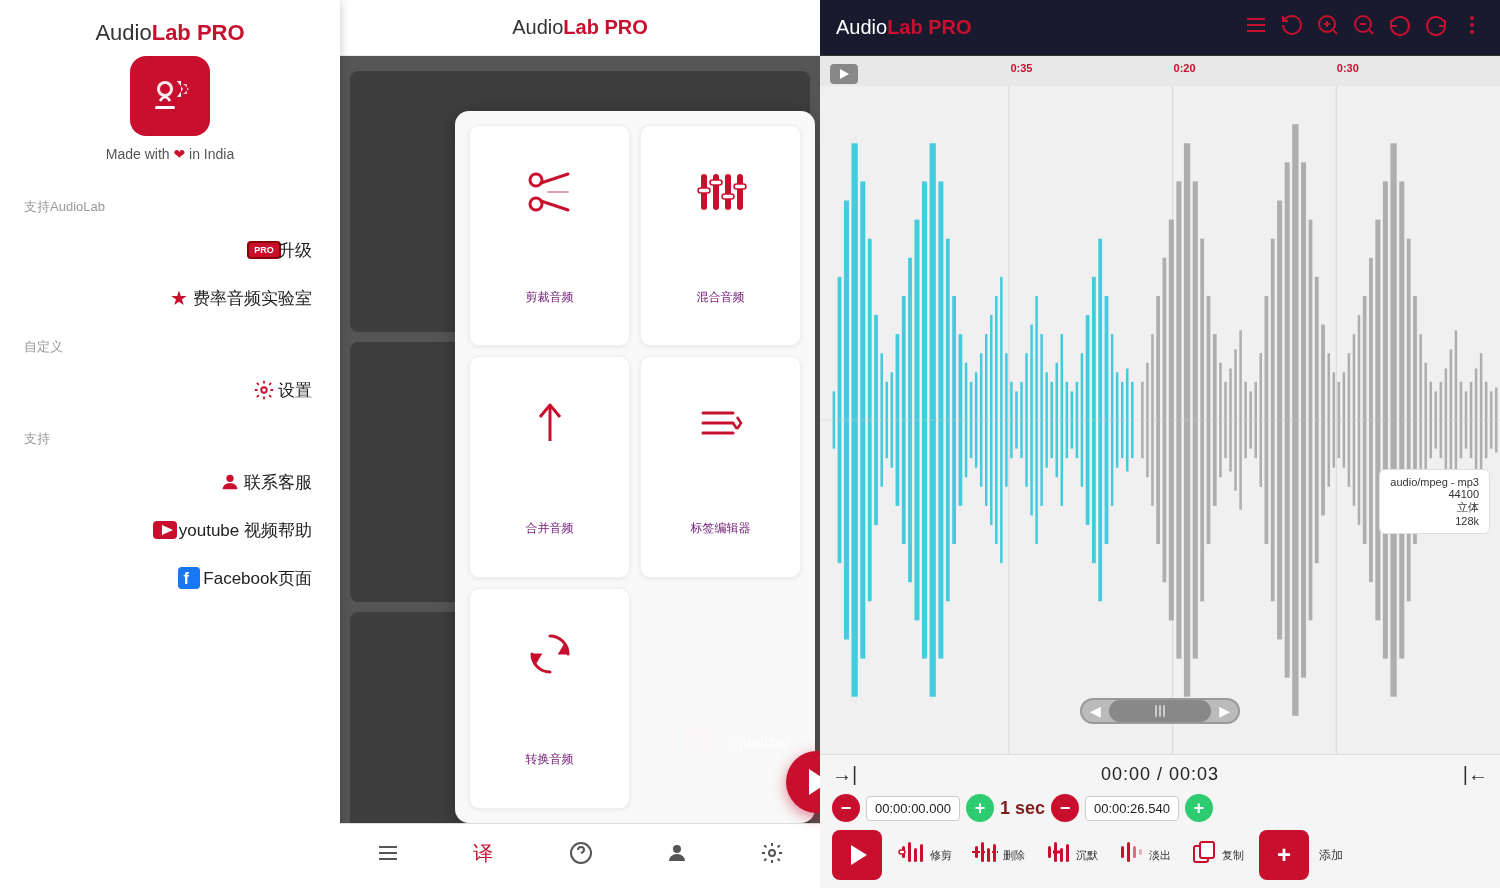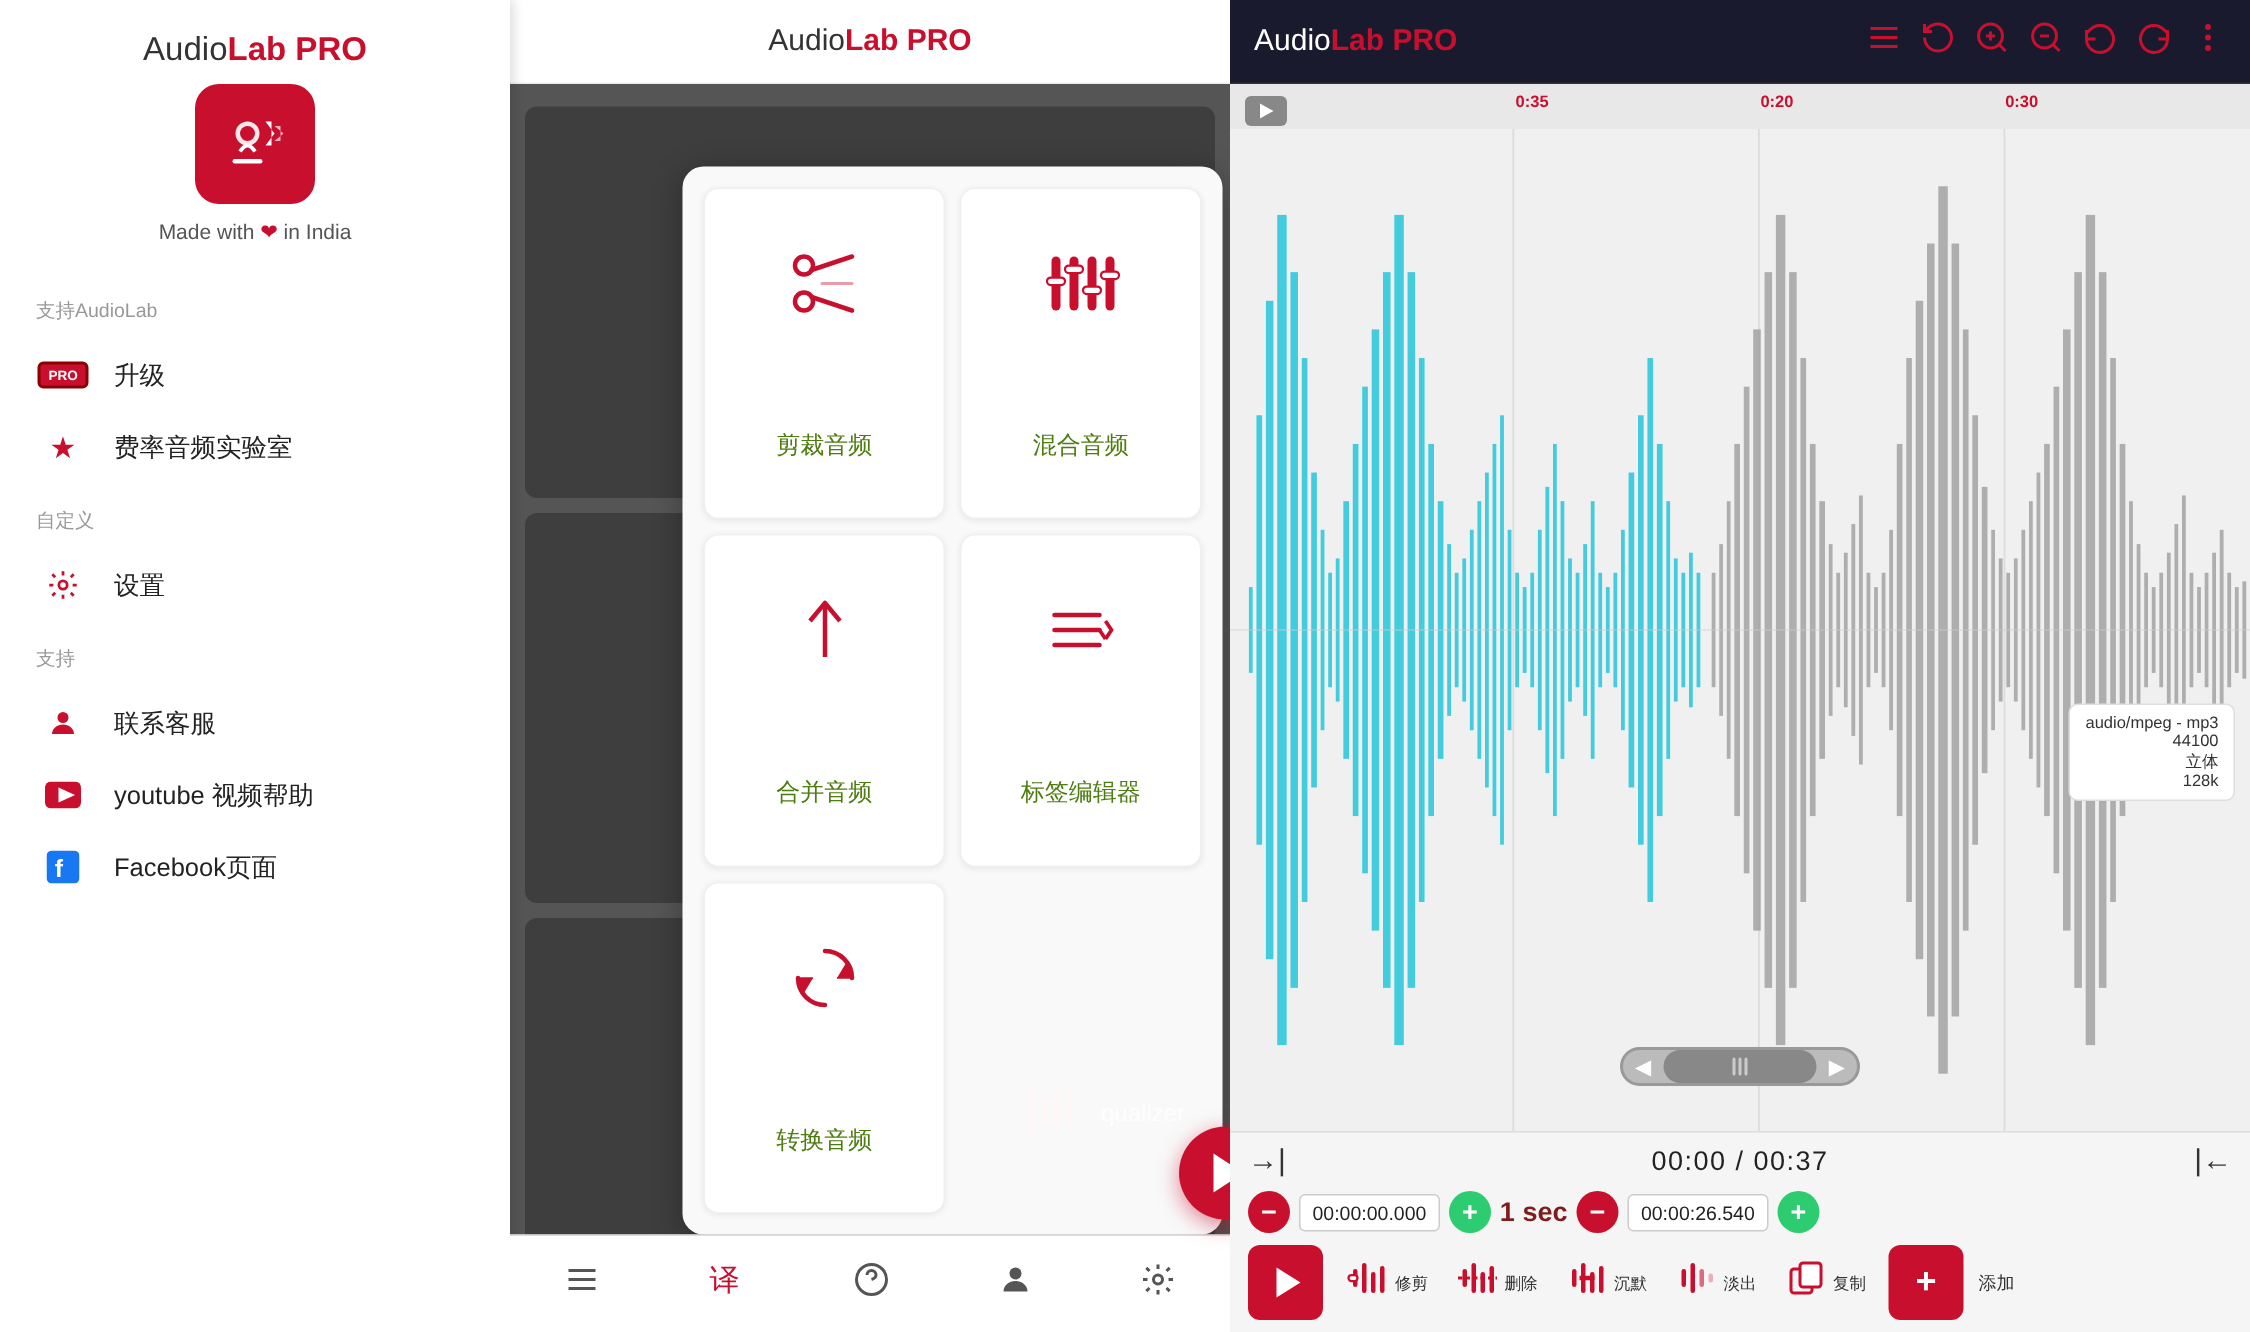--- a/index.html
+++ b/index.html
@@ -51,24 +51,25 @@
     .sidebar-tagline .heart { color: #c8102e; }
     .sidebar-section-title {
       font-size: 13px;
       color: #999;
       margin: 16px 0 10px 0;
       font-weight: 500;
     }
     .sidebar-item {
       display: flex;
       align-items: center;
-      gap: 20px;
+      gap: 0;
       padding: 10px 4px;
       cursor: pointer;
       border-radius: 8px;
+      justify-content: flex-end;
     }
     .sidebar-item-icon {
       width: 28px;
       height: 28px;
       display: flex;
       align-items: center;
       justify-content: center;
       font-size: 18px;
     }
     .sidebar-item-label {
@@ -97,22 +98,22 @@
       cursor: pointer;
       box-shadow: 0 1px 4px rgba(0,0,0,0.08);
       border: 1px solid #f0f0f0;
       padding: 16px;
     }
     .menu-card-icon {
       font-size: 40px;
       color: #c8102e;
     }
     .menu-card-label {
-      font-size: 16px;
-      color: #4d7c0f;
+      font-size: 12px;
+      color: #701a75;
       font-weight: 500;
       margin-top: 48px;
     }
 
     
     .right-panel {
       flex: 1;
       height: 888px;
       background: #1a1a2e;
       display: flex;
@@ -900,21 +901,21 @@
         <div>立体</div>
         <div>128k</div>
       </div>
     </div>
   </div>
 
   <div class="bottom-controls">
 
     <div class="time-position-bar">
       <div class="time-arrow-left">→|</div>
-      <div class="time-display">00:00 / 00:37</div>
+      <div class="time-display">00:00 / 00:03</div>
       <div class="time-arrow-right">|←</div>
     </div>
 
     <div class="time-inputs-row">
       <div class="time-btn time-btn-minus">−</div>
       <div class="time-field">00:00:00.000</div>
       <div class="time-btn time-btn-plus">+</div>
       <div class="time-step-label">1 sec</div>
       <div class="time-btn time-btn-minus">−</div>
       <div class="time-field">00:00:26.540</div>

